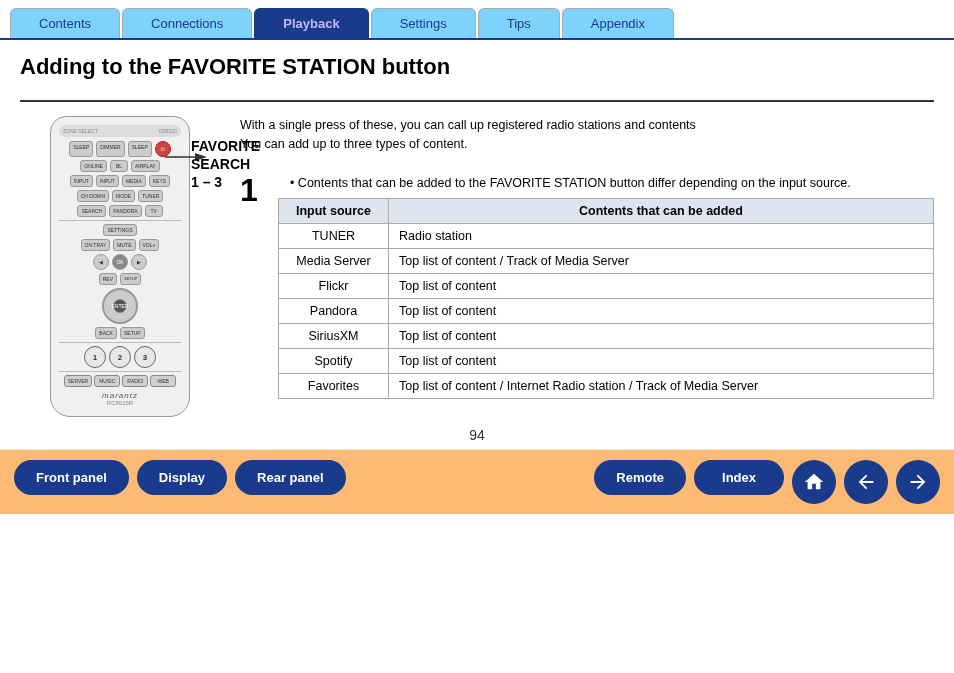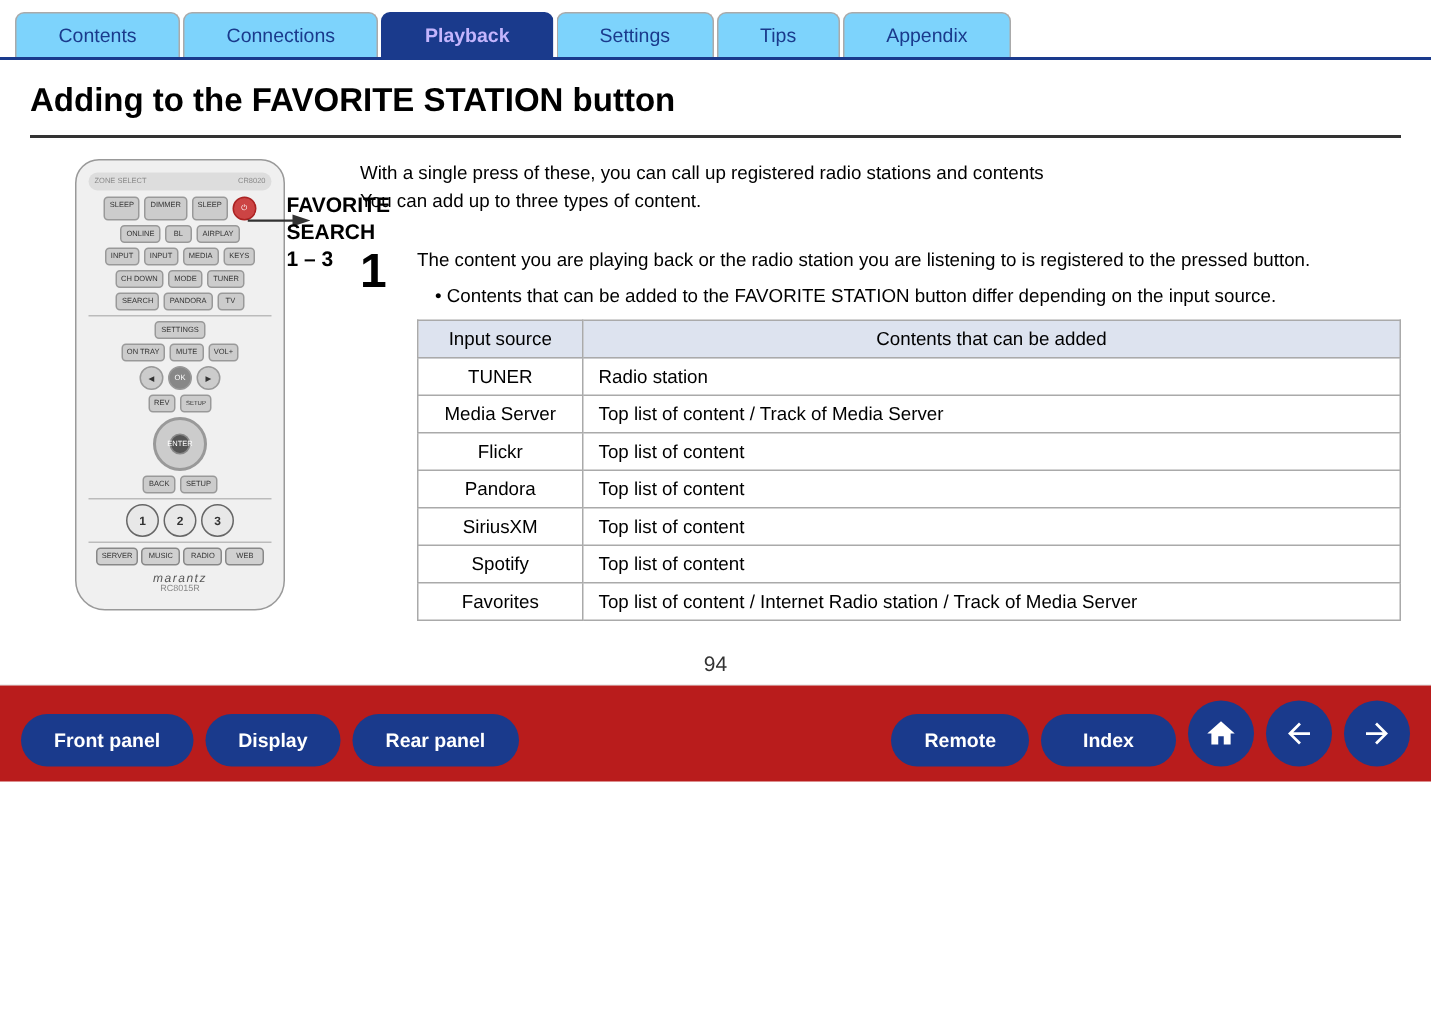--- a/index.html
+++ b/index.html
@@ -44,21 +44,21 @@
 
     
     .main-content {
       padding: 14px 20px 8px 20px;
     }
 
     .page-title {
       font-size: 22px;
       font-weight: bold;
       border-bottom: 2px solid #333;
-      padding-bottom: 10px;
+      padding-bottom: 20px;
       margin-bottom: 14px;
     }
 
     .content-area {
       display: flex;
       gap: 20px;
     }
 
     
     .remote-area {
@@ -119,41 +119,41 @@
     }
     .content-table th,
     .content-table td {
       border: 1px solid #aaa;
       padding: 5px 10px;
       text-align: left;
       vertical-align: middle;
     }
     .content-table th {
       background: #dde3ef;
-      font-weight: normal;
+      font-weight: bold;
       text-align: center;
     }
     .content-table td:first-child {
       text-align: center;
       width: 110px;
     }
 
     
     .page-number-area {
       text-align: center;
       padding: 2px 0;
       font-size: 14px;
       color: #333;
     }
 
     
     .bottom-nav {
       display: flex;
-      align-items: flex-end;
-      background: #b91c1c;
+      align-items: flex-start;
+      background: #fdba74;
       padding: 10px 14px;
       gap: 8px;
       border-top: 1px solid #eee;
       margin-top: 4px;
     }
     .bottom-btn {
       background: #1a3a8c;
       color: #fff;
       border: none;
       border-radius: 22px;
@@ -426,21 +426,20 @@
 
     <div class="right-content">
       <div class="intro-text">
         <p>With a single press of these, you can call up registered radio stations and contents</p>
         <p>You can add up to three types of content.</p>
       </div>
 
       <div class="step-row">
         <div class="step-number">1</div>
         <div class="step-text">
-          <p>The content you are playing back or the radio station you are listening to is registered to the pressed button.</p>
           <p class="bullet-point">Contents that can be added to the FAVORITE STATION button differ depending on the input source.</p>
 
           <table class="content-table">
             <thead>
               <tr>
                 <th>Input source</th>
                 <th>Contents that can be added</th>
               </tr>
             </thead>
             <tbody id="table-body">

